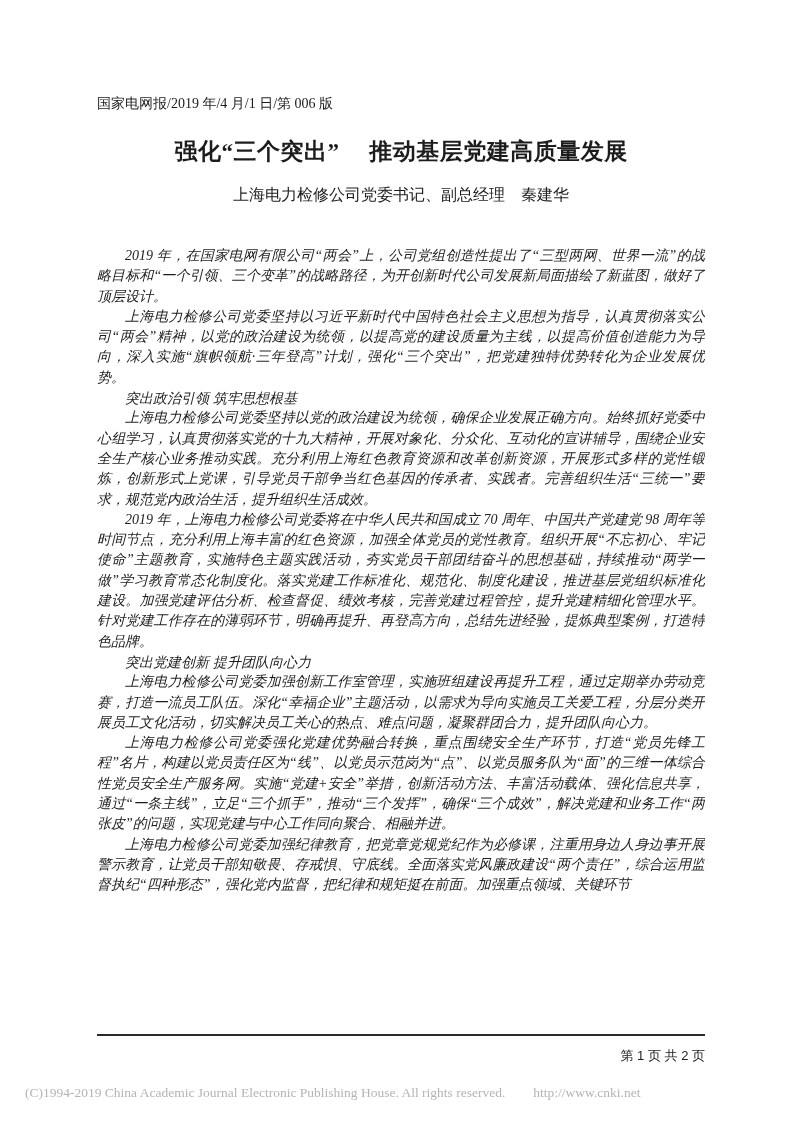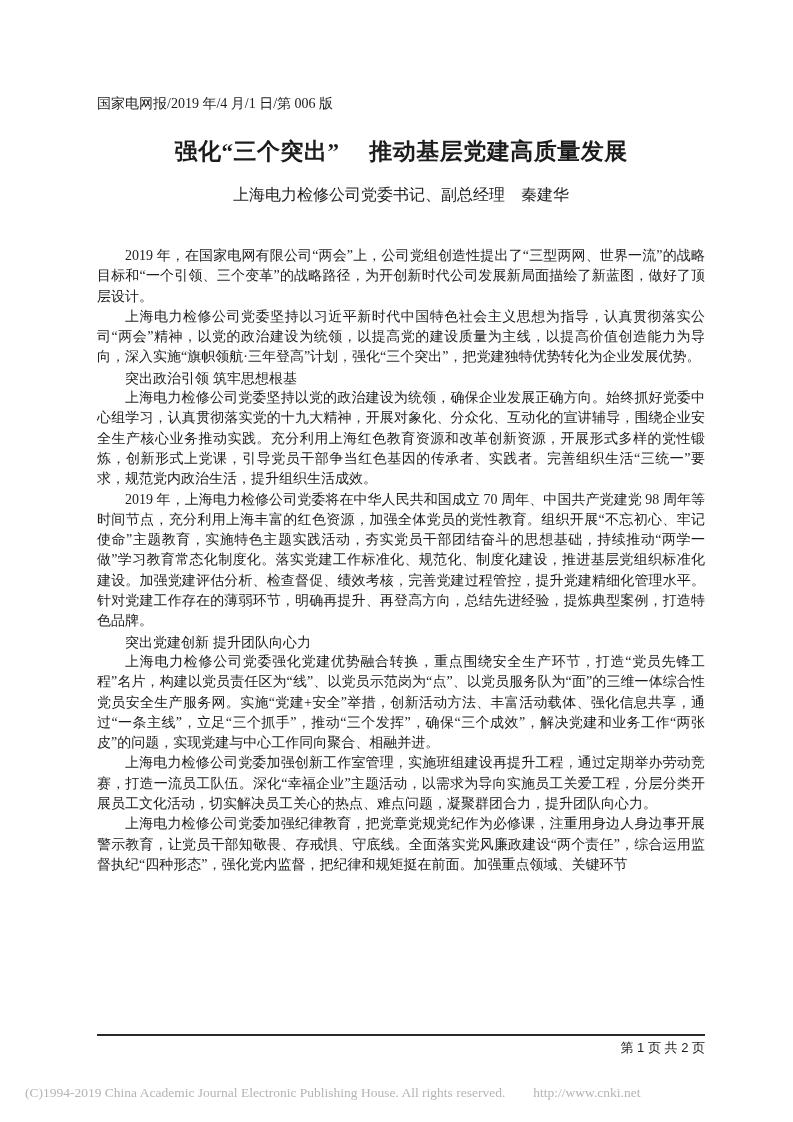--- a/index.html
+++ b/index.html
@@ -45,40 +45,41 @@
     line-height:24px;
     text-align:center;
   }
   .article-body{
     margin-top:39px;
     height:762px;
     overflow:hidden;
     font-size:14px;
     line-height:20.3px;
     text-align:justify;
+    font-style:italic;
   }
   .article-body p{
     margin:0;
     text-indent:2em;
   }
   .section-heading{
     font-family:"Liberation Sans","DejaVu Sans",sans-serif;
     font-weight:500;
   }
   .page-footer{
     position:absolute;
     left:97px;top:1034px;
     width:608px;
   }
   .footer-rule{
     border-top:2px solid var(--rule-color);
     width:608px;height:0;
   }
   .page-indicator{
-    margin-top:4px;
+    margin-top:12px;
     font-family:"Liberation Sans","DejaVu Sans",sans-serif;
     font-size:13px;
     line-height:16px;
     text-align:right;
   }
   .copyright-line{
     position:absolute;
     left:25px;top:1084px;
     font-size:13.5px;
     line-height:17px;
@@ -101,22 +102,22 @@
 
     <div class="article-byline">上海电力检修公司党委书记、副总经理　秦建华</div>
 
     <div class="article-body">
         <p class="body-paragraph">2019 年，在国家电网有限公司“两会”上，公司党组创造性提出了“三型两网、世界一流”的战略目标和“一个引领、三个变革”的战略路径，为开创新时代公司发展新局面描绘了新蓝图，做好了顶层设计。</p>
         <p class="body-paragraph">上海电力检修公司党委坚持以习近平新时代中国特色社会主义思想为指导，认真贯彻落实公司“两会”精神，以党的政治建设为统领，以提高党的建设质量为主线，以提高价值创造能力为导向，深入实施“旗帜领航·三年登高”计划，强化“三个突出”，把党建独特优势转化为企业发展优势。</p>
         <p class="section-heading">突出政治引领 筑牢思想根基</p>
         <p class="body-paragraph">上海电力检修公司党委坚持以党的政治建设为统领，确保企业发展正确方向。始终抓好党委中心组学习，认真贯彻落实党的十九大精神，开展对象化、分众化、互动化的宣讲辅导，围绕企业安全生产核心业务推动实践。充分利用上海红色教育资源和改革创新资源，开展形式多样的党性锻炼，创新形式上党课，引导党员干部争当红色基因的传承者、实践者。完善组织生活“三统一”要求，规范党内政治生活，提升组织生活成效。</p>
         <p class="body-paragraph">2019 年，上海电力检修公司党委将在中华人民共和国成立 70 周年、中国共产党建党 98 周年等时间节点，充分利用上海丰富的红色资源，加强全体党员的党性教育。组织开展“不忘初心、牢记使命”主题教育，实施特色主题实践活动，夯实党员干部团结奋斗的思想基础，持续推动“两学一做”学习教育常态化制度化。落实党建工作标准化、规范化、制度化建设，推进基层党组织标准化建设。加强党建评估分析、检查督促、绩效考核，完善党建过程管控，提升党建精细化管理水平。针对党建工作存在的薄弱环节，明确再提升、再登高方向，总结先进经验，提炼典型案例，打造特色品牌。</p>
         <p class="section-heading">突出党建创新 提升团队向心力</p>
+        <p class="body-paragraph">上海电力检修公司党委加强创新工作室管理，实施班组建设再提升工程，通过定期举办劳动竞赛，打造一流员工队伍。深化“幸福企业”主题活动，以需求为导向实施员工关爱工程，分层分类开展员工文化活动，切实解决员工关心的热点、难点问题，凝聚群团合力，提升团队向心力。</p>
         <p class="body-paragraph">上海电力检修公司党委强化党建优势融合转换，重点围绕安全生产环节，打造“党员先锋工程”名片，构建以党员责任区为“线”、以党员示范岗为“点”、以党员服务队为“面”的三维一体综合性党员安全生产服务网。实施“党建+安全”举措，创新活动方法、丰富活动载体、强化信息共享，通过“一条主线”，立足“三个抓手”，推动“三个发挥”，确保“三个成效”，解决党建和业务工作“两张皮”的问题，实现党建与中心工作同向聚合、相融并进。</p>
-        <p class="body-paragraph">上海电力检修公司党委加强创新工作室管理，实施班组建设再提升工程，通过定期举办劳动竞赛，打造一流员工队伍。深化“幸福企业”主题活动，以需求为导向实施员工关爱工程，分层分类开展员工文化活动，切实解决员工关心的热点、难点问题，凝聚群团合力，提升团队向心力。</p>
         <p class="body-paragraph">上海电力检修公司党委加强纪律教育，把党章党规党纪作为必修课，注重用身边人身边事开展警示教育，让党员干部知敬畏、存戒惧、守底线。全面落实党风廉政建设“两个责任”，综合运用监督执纪“四种形态”，强化党内监督，把纪律和规矩挺在前面。加强重点领域、关键环节</p>
       </div>
 
   </div>
 
   <div class="page-footer">
     <div class="footer-rule"></div>
     <div class="page-indicator">第 1 页 共 2 页</div>
   </div>
 

